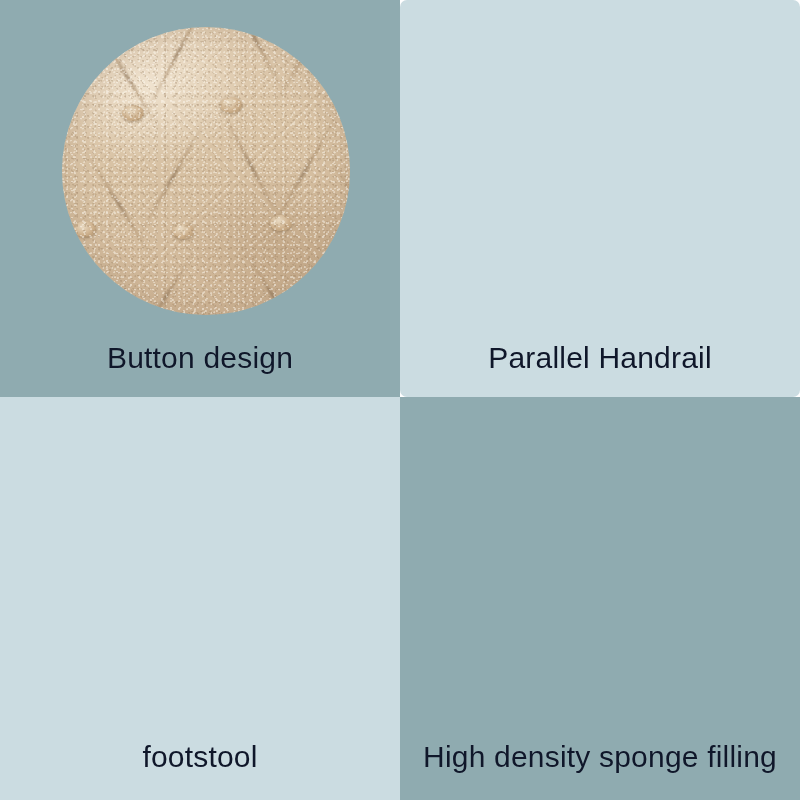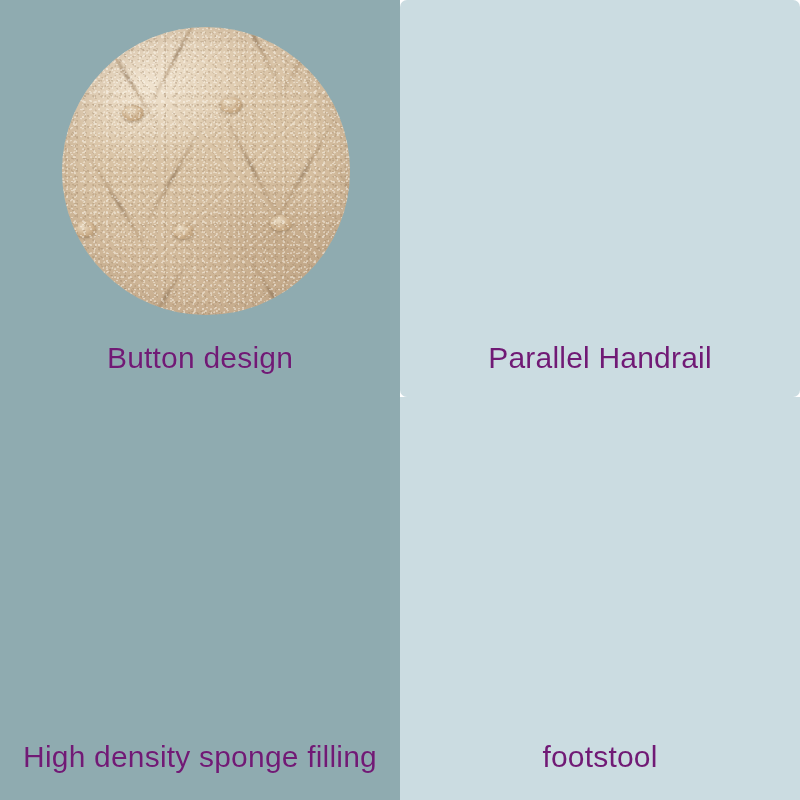--- a/index.html
+++ b/index.html
@@ -31,21 +31,21 @@
   .q-tr { background: #cbdce1; border-radius: 7px; }
   .q-bl { background: #cbdce1; }
   .q-br { background: #8fabb0; }
 
   
   .caption {
     position: absolute;
     left: 0;
     width: 100%;
     text-align: center;
-    color: #701a75;
+    color: #0f172a;
     font-size: 30px;
     font-weight: 400;
     letter-spacing: 0.2px;
     line-height: 1;
     white-space: nowrap;
     z-index: 40;
     text-shadow: 0 0 1px rgba(255,255,255,0.25);
   }
   .cap-tl { top: 343px; }
   .cap-tr { top: 343px; }
@@ -147,23 +147,23 @@
     </div>
 
     <div class="caption cap-tl">Button design</div>
   </div>
 
   <div class="quadrant q-tr">
 
     <div class="caption cap-tr">Parallel Handrail</div>
   </div>
 
+  <div class="quadrant q-bl">
+
+    <div class="caption cap-bl">footstool</div>
+  </div>
+
   <div class="quadrant q-br">
 
     <div class="caption cap-br">High density sponge filling</div>
   </div>
 
-  <div class="quadrant q-bl">
-
-    <div class="caption cap-bl">footstool</div>
-  </div>
-
 </div>
 
 </body></html>

